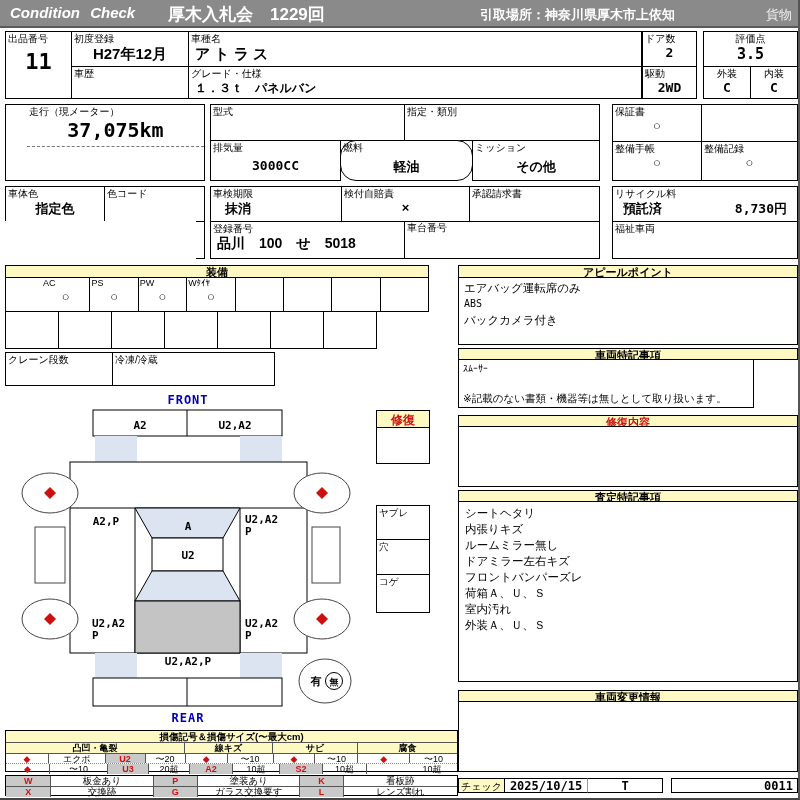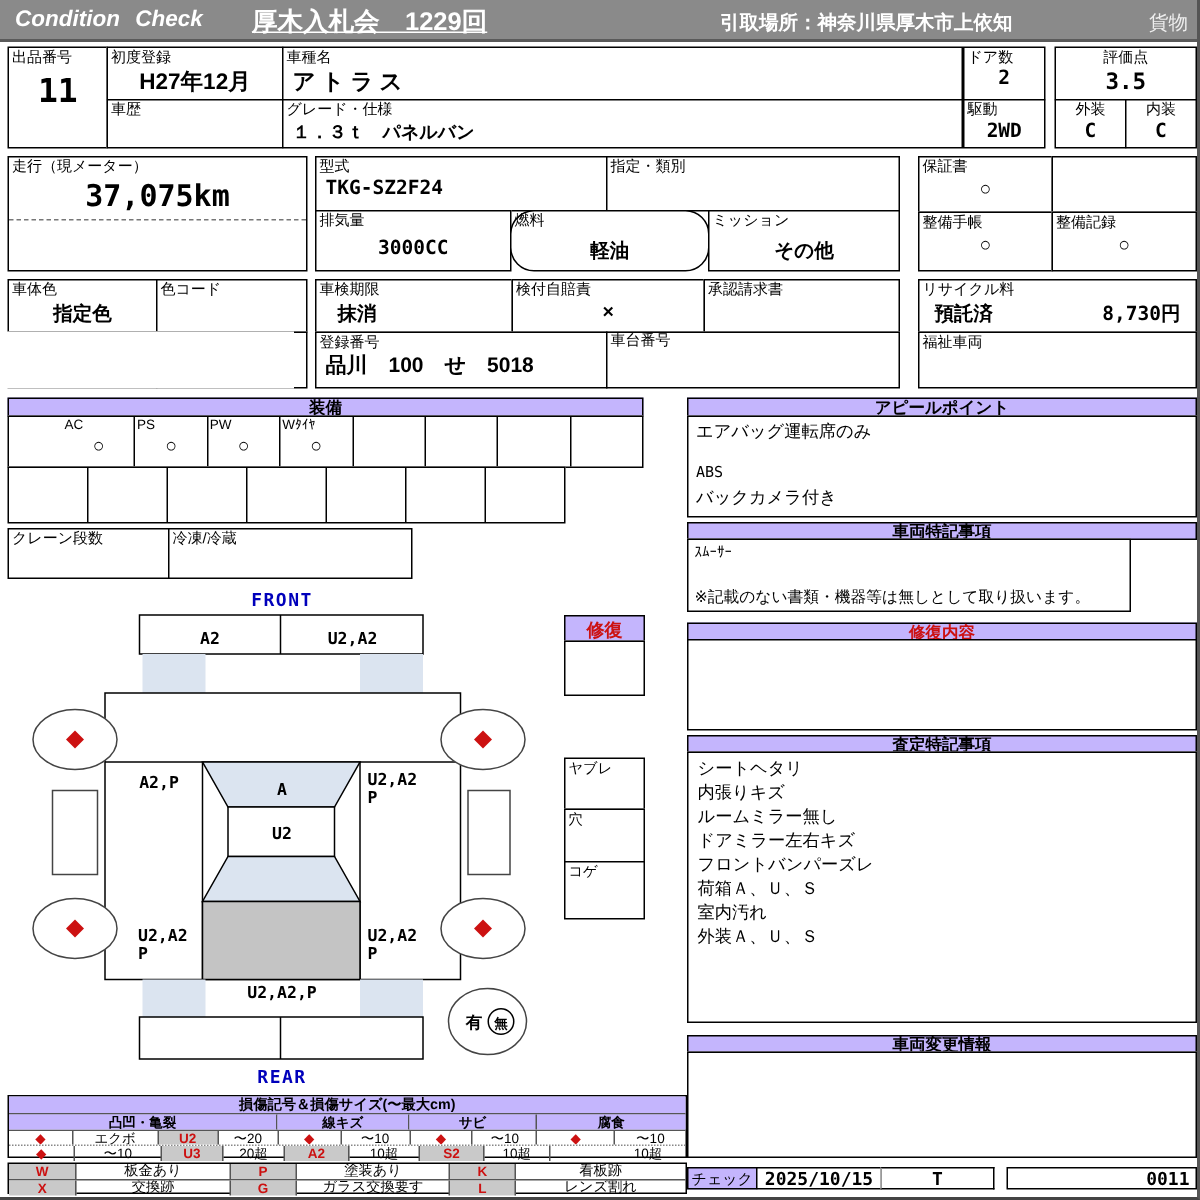--- a/index.html
+++ b/index.html
@@ -7,24 +7,24 @@
         font-family:"Liberation Sans","DejaVu Sans",sans-serif;color:#000;
         overflow:hidden;border-right:2px solid #555;border-bottom:2px solid #444;box-sizing:border-box;}
   .abs{position:absolute;box-sizing:border-box;}
   .box{border:1px solid #000;background:#fff;}
   .lbl{font-size:10px;line-height:11px;padding:1px 2px;white-space:nowrap;}
   .val{font-weight:bold;font-size:13px;text-align:center;}
   .mono{font-family:"DejaVu Sans Mono","Liberation Mono",monospace;}
   .left{text-align:left;padding-left:6px;}
   .topbar{left:0;top:0;width:800px;height:28px;background:#8a8a8a;border-bottom:2px solid #5a5a5a;color:#fff;}
   .brand{position:absolute;left:10px;top:4px;font-weight:bold;font-style:italic;font-size:15px;word-spacing:6px;}
-  .auction{position:absolute;left:168px;top:3px;font-weight:bold;font-size:17px;text-decoration:underline;}
+  .auction{position:absolute;left:168px;top:3px;font-weight:bold;font-size:17px;}
   .pickup{position:absolute;left:480px;top:6px;font-weight:bold;font-size:13px;}
   .cargo{position:absolute;right:8px;top:6px;font-size:13px;color:#eee;}
-  .hdrbar{background:#c4b5fd;border:1px solid #000;font-weight:bold;text-align:center;}
+  .hdrbar{background:#fef9c3;border:1px solid #000;font-weight:bold;text-align:center;}
   .panelbody{border:1px solid #000;background:#fff;}
   .eqcell{flex:1;border-right:1px solid #000;position:relative;}
   .eqcell:last-child{border-right:none;}
   .eqlbl{font-size:9px;padding:0 1px;white-space:nowrap;}
   .eqmark{text-align:center;font-weight:bold;font-size:13px;margin-top:1px;}
   .lgrow{display:flex;}
   .lgc{border-right:1px solid #555;text-align:center;font-size:9px;line-height:10px;overflow:hidden;white-space:nowrap;}
   .lgc:last-child{border-right:none;}
   .code{background:#c9c9c9;color:#cc1111;font-weight:bold;}
   .dia{color:#cc1111;font-size:9px;}
@@ -77,27 +77,26 @@
   </div>
   <div class="abs box" style="left:703px;top:66px;width:48px;height:33px;">
     <div class="lbl" style="text-align:center;">外装</div>
     <div class="val mono">C</div>
   </div>
   <div class="abs box" style="left:750px;top:66px;width:48px;height:33px;">
     <div class="lbl" style="text-align:center;">内装</div>
     <div class="val mono">C</div>
   </div>
 
-  <div class="abs box" style="left:5px;top:104px;width:200px;height:77px;">
+  <div class="abs box" style="left:5px;top:104px;width:200px;height:77px;padding-left:21px;">
     <div class="lbl">走行（現メーター）</div>
     <div class="val mono" style="font-size:20px;border-bottom:1px dashed #777;padding-bottom:4px;">37,075km</div>
   </div>
   <div class="abs box" style="left:210px;top:104px;width:195px;height:37px;">
     <div class="lbl">型式</div>
-    <div class="val mono left">TKG-SZ2F24</div>
   </div>
   <div class="abs box" style="left:404px;top:104px;width:196px;height:37px;">
     <div class="lbl">指定・類別</div>
     <div class="val"></div>
   </div>
   <div class="abs box" style="left:210px;top:140px;width:131px;height:41px;">
     <div class="lbl">排気量</div>
     <div class="val mono" style="margin-top:4px;">3000CC</div>
   </div>
   <div class="abs box" style="left:340px;top:140px;width:133px;height:41px;border-radius:16px;">
@@ -277,21 +276,21 @@
   <div class="abs box" style="left:376px;top:539px;width:54px;height:36px;">
     <div class="lbl" style="font-size:9.5px;">穴</div>
   </div>
   <div class="abs box" style="left:376px;top:574px;width:54px;height:39px;">
     <div class="lbl" style="font-size:9.5px;">コゲ</div>
   </div>
 
   <div class="abs hdrbar" style="left:458px;top:265px;width:340px;height:13px;font-size:11px;line-height:13px;">アピールポイント</div>
   <div class="abs panelbody" style="left:458px;top:277px;width:340px;height:68px;padding:2px 5px;">
     <div class="line">エアバッグ運転席のみ</div>
-    <div class="line mono" style="font-size:10px;margin-top:12px;">ABS</div>
+    <div class="line mono" style="font-size:10px;">ABS</div>
     <div class="line">バックカメラ付き</div>
   </div>
 
   <div class="abs hdrbar" style="left:458px;top:348px;width:340px;height:12px;font-size:11px;line-height:12px;">車両特記事項</div>
   <div class="abs panelbody" style="left:458px;top:359px;width:296px;height:49px;padding:1px 4px;">
     <div class="line" style="font-size:10px;">ｽﾑｰｻｰ</div>
     <div class="line" style="position:absolute;bottom:1px;left:4px;font-size:10.5px;">※記載のない書類・機器等は無しとして取り扱います。</div>
   </div>
 
   <div class="abs hdrbar" style="left:458px;top:415px;width:340px;height:12px;font-size:11px;line-height:12px;color:#cc1111;">修復内容</div>

